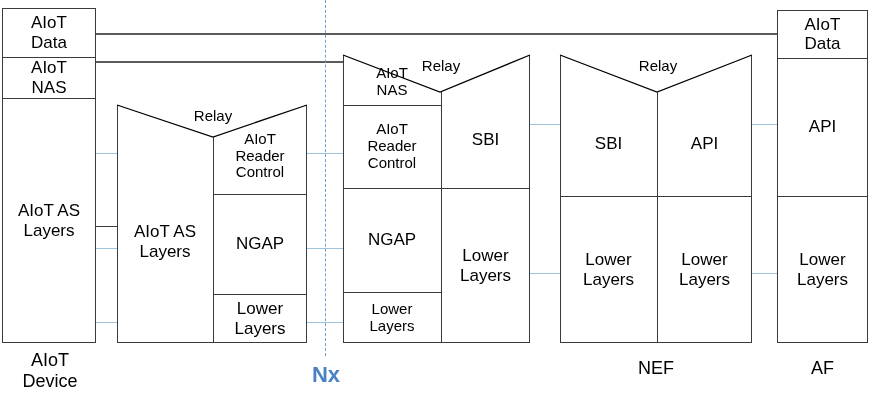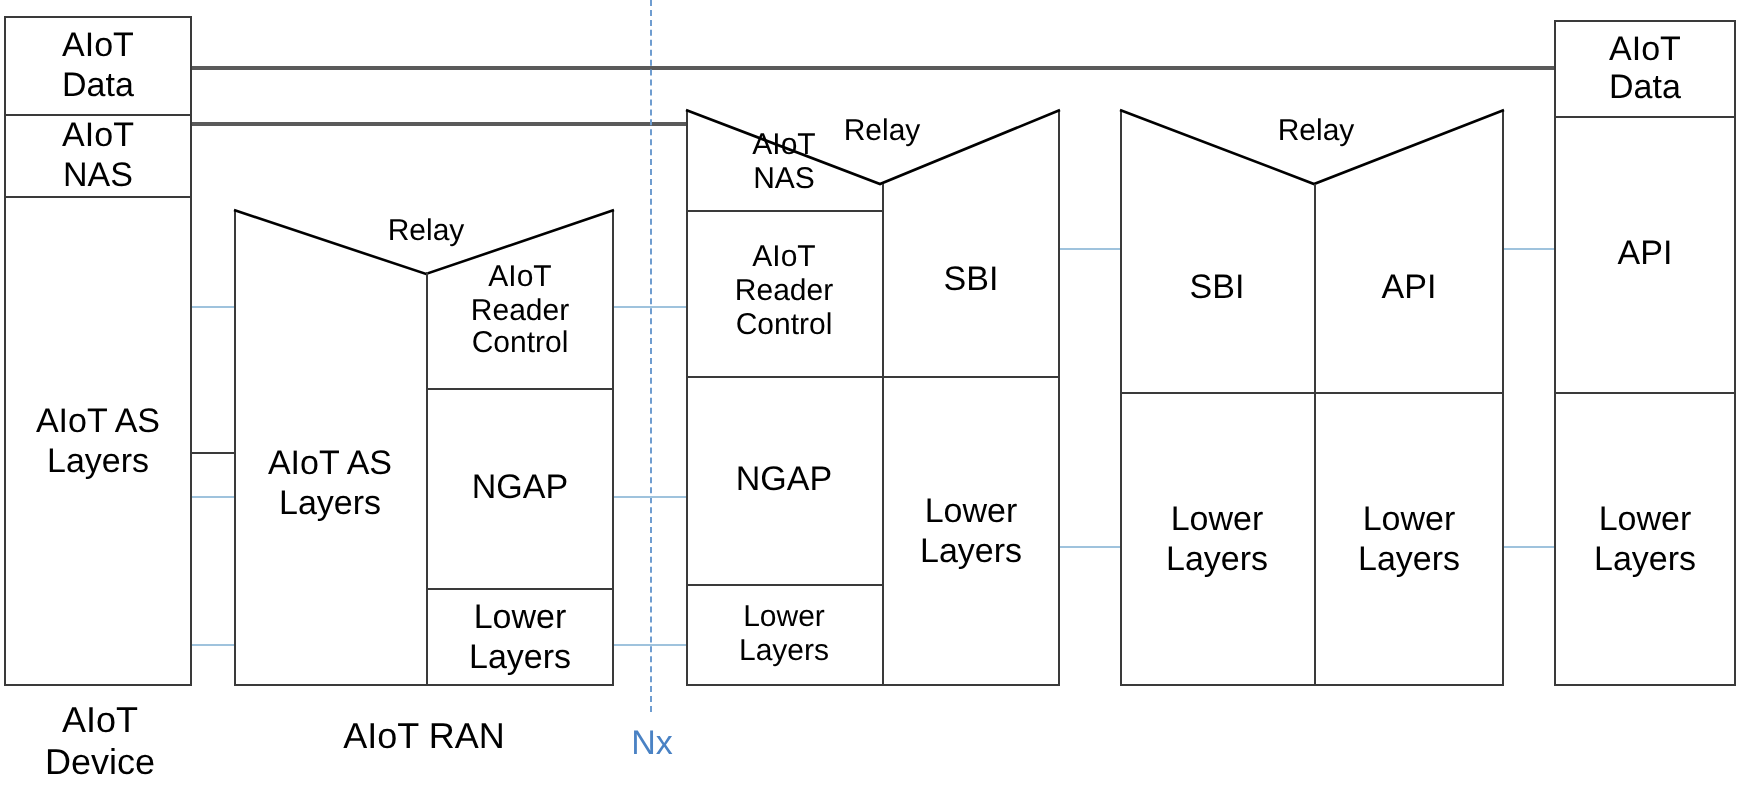--- a/index.html
+++ b/index.html
@@ -64,22 +64,22 @@
   }
   .nx-line {
     position: absolute;
     box-sizing: border-box;
     border-left: 1.6px dashed #6f9dd0;
     width: 0;
   }
   .nx-label {
     position: absolute;
     color: #4a82c4;
-    font-size: 17px;
-    font-weight: 400;
+    font-size: 22px;
+    font-weight: 700;
     text-align: center;
   }
   .caption {
     position: absolute;
     text-align: center;
     color: #000000;
     font-size: 18px;
     line-height: 1.15;
     white-space: pre-line;
   }
@@ -137,21 +137,20 @@
 
   <div class="cell" style="left:117px; top:140px; width:96px; height:203px;">AIoT AS
 Layers</div>
   <div class="cell small" style="left:213px; top:118px; width:94px; height:76px;">AIoT
 Reader
 Control</div>
   <div class="cell" style="left:213px; top:194px; width:94px; height:100px;">NGAP</div>
   <div class="cell" style="left:213px; top:294px; width:94px; height:49px;">Lower
 Layers</div>
 
-  <div class="caption" style="left:112px; top:358px; width:200px;">AIoT RAN</div>
 
   <div class="connector" style="left:307px; top:153px; width:36px;"></div>
   <div class="connector" style="left:307px; top:248px; width:36px;"></div>
   <div class="connector" style="left:307px; top:322px; width:36px;"></div>
 
   <div class="box" style="left:343px; top:55px; width:187px; height:288px;"></div>
 
   <svg class="relay-svg" style="left:343px; top:55px;" width="187" height="40" viewBox="0 0 187 40">
     <polyline points="0,0 97,37 187,0" fill="#ffffff" stroke="#000000" stroke-width="1.3"></polyline>
   </svg>
@@ -189,28 +188,30 @@
   <div class="vline" style="left:657px; top:92px; height:251px;"></div>
   <div class="hline" style="left:560px; top:196px; width:192px;"></div>
 
   <div class="cell" style="left:560px; top:92px; width:97px; height:104px;">SBI</div>
   <div class="cell" style="left:560px; top:196px; width:97px; height:147px;">Lower
 Layers</div>
   <div class="cell" style="left:657px; top:92px; width:95px; height:104px;">API</div>
   <div class="cell" style="left:657px; top:196px; width:95px; height:147px;">Lower
 Layers</div>
 
+  <div class="caption" style="left:560px; top:358px; width:192px;">NEF</div>
 
   <div class="connector" style="left:752px; top:124px; width:25px;"></div>
   <div class="connector" style="left:752px; top:273px; width:25px;"></div>
 
   <div class="box" style="left:777px; top:10px; width:91px; height:333px;"></div>
   <div class="hline" style="left:777px; top:58px; width:91px;"></div>
   <div class="hline" style="left:777px; top:196px; width:91px;"></div>
 
   <div class="cell" style="left:777px; top:10px; width:91px; height:48px;">AIoT
 Data</div>
   <div class="cell" style="left:777px; top:58px; width:91px; height:138px;">API</div>
   <div class="cell" style="left:777px; top:196px; width:91px; height:147px;">Lower
 Layers</div>
 
+  <div class="caption" style="left:777px; top:358px; width:91px;">AF</div>
 
 </div>
 
 </body></html>

